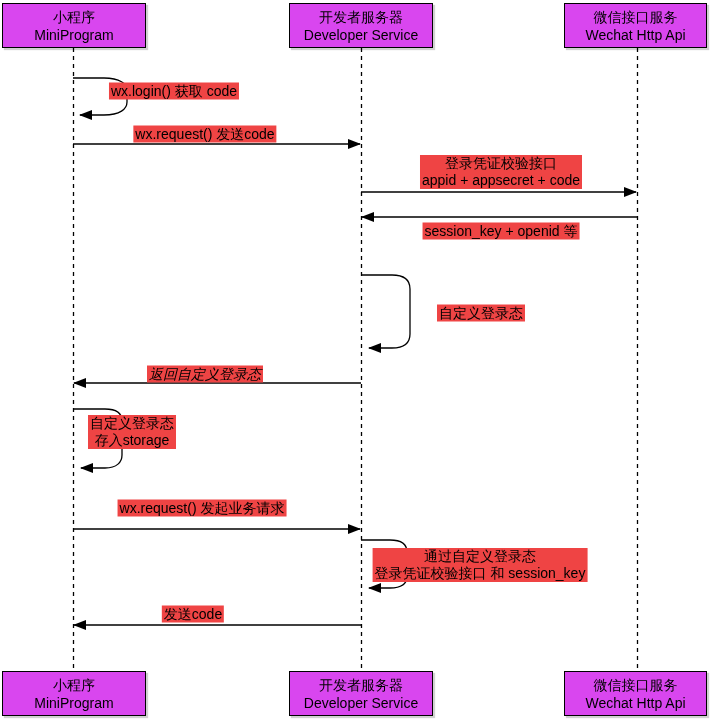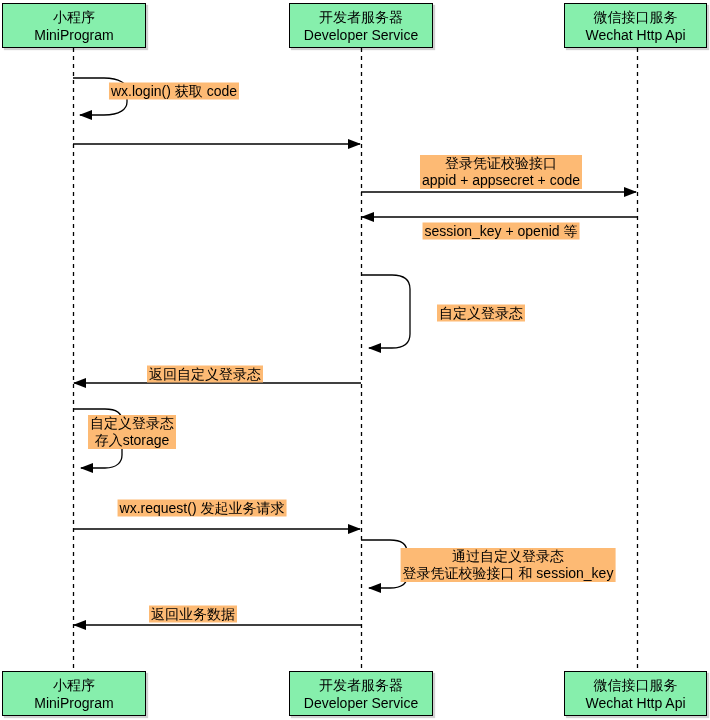--- a/index.html
+++ b/index.html
@@ -14,37 +14,37 @@
     width: 710px; height: 720px;
     background: #ffffff;
     overflow: hidden;
   }
   .canvas > svg {
     position: absolute; left: 0; top: 0;
   }
   .pbox {
     position: absolute;
     width: 144px; height: 45px;
-    background: #86efac;
+    background: #d946ef;
     border: 1.5px solid #000000;
     box-sizing: border-box;
     box-shadow: 2px 2px 1px rgba(0,0,0,0.18);
     display: flex; flex-direction: column;
     align-items: center; justify-content: center;
     font-size: 14px; line-height: 18px;
     text-align: center;
     white-space: nowrap;
   }
   .msg {
     position: absolute;
     transform: translate(-50%, -50%);
     font-size: 14px; line-height: 17px;
     text-align: center;
     white-space: nowrap;
-    background: #fdba74;
+    background: #ef4444;
     padding: 0 2px;
   }
   .msg span { display: block; }
 </style>
 </head>
 <body>
 
 <div class="canvas">
 
   <svg width="710" height="720" viewBox="0 0 710 720">
@@ -102,49 +102,52 @@
   </div>
   <div class="pbox" style="left:564px; top:671px; width:143px;">
     <div>微信接口服务</div>
     <div>Wechat Http Api</div>
   </div>
 
   <div class="msg" style="left:174px; top:91px;">
     <span>wx.login() 获取 code</span>
   </div>
 
+  <div class="msg" style="left:205px; top:134px;">
+    <span>wx.request() 发送code</span>
+  </div>
 
   <div class="msg" style="left:501px; top:172px;">
     <span>登录凭证校验接口</span>
     <span>appid + appsecret + code</span>
   </div>
 
   <div class="msg" style="left:501px; top:231px;">
     <span>session_key + openid 等</span>
   </div>
 
   <div class="msg" style="left:481px; top:313px;">
     <span>自定义登录态</span>
   </div>
 
-  <div class="msg" style="left:205px; top:374px;">
+  <div class="msg" style="left:205px; top:374px;font-style:italic;">
     <span>返回自定义登录态</span>
   </div>
 
   <div class="msg" style="left:132px; top:432px;">
     <span>自定义登录态</span>
     <span>存入storage</span>
   </div>
 
   <div class="msg" style="left:202px; top:508px;">
     <span>wx.request() 发起业务请求</span>
   </div>
 
-  <div class="msg" style="left:480px; top:565px;margin-left:28px;">
+  <div class="msg" style="left:480px; top:565px;">
     <span>通过自定义登录态</span>
     <span>登录凭证校验接口 和 session_key</span>
   </div>
 
   <div class="msg" style="left:193px; top:614px;">
-    <span>返回业务数据</span>
+    <span>发送code</span>
   </div>
 
 </div>
 
 </body></html>

